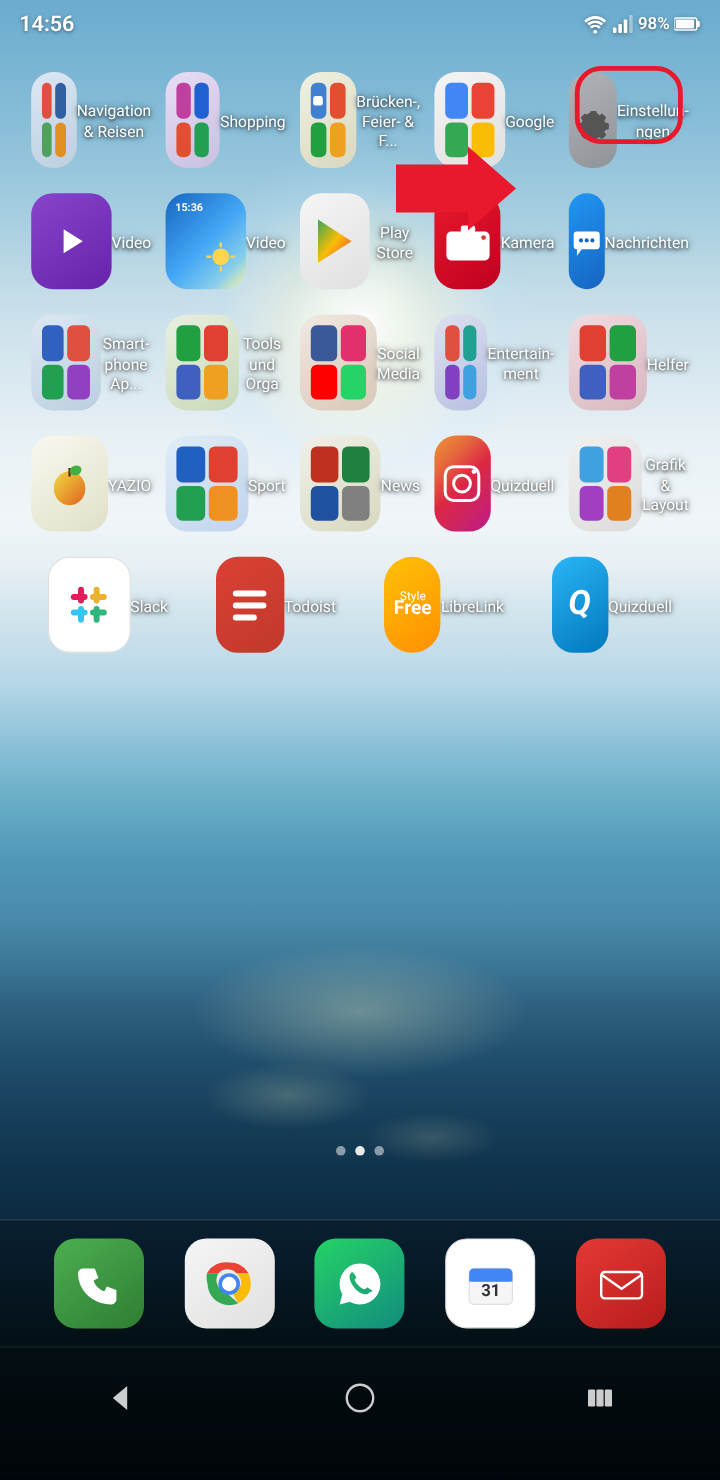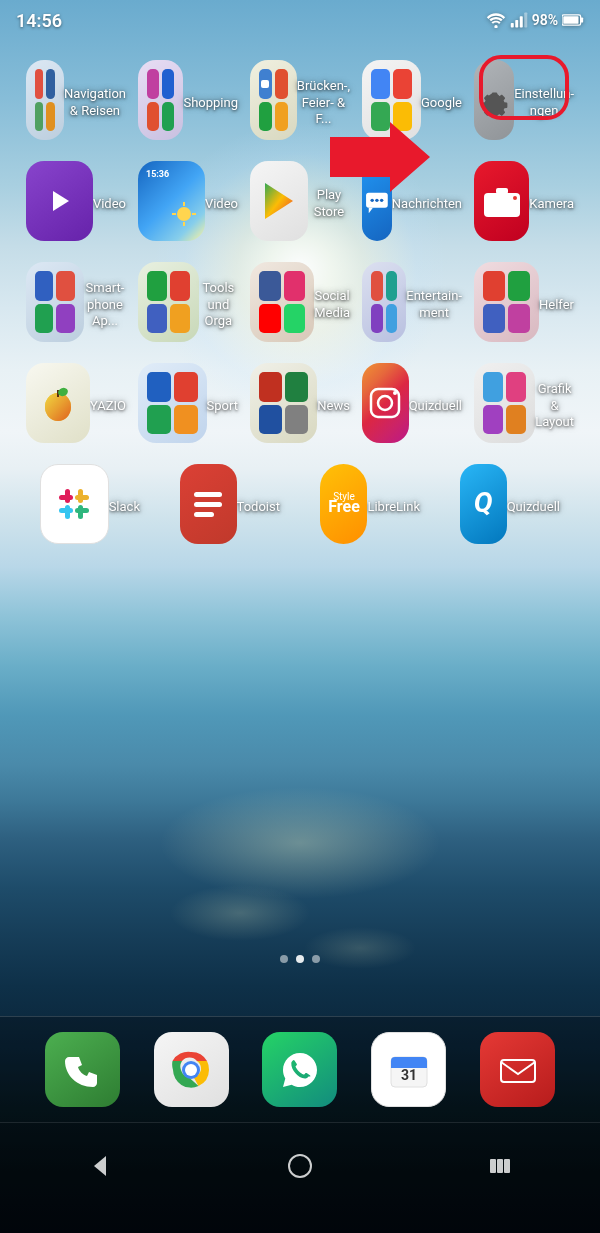--- a/index.html
+++ b/index.html
@@ -456,44 +456,44 @@
               <stop offset="50%" style="stop-color:#fbbc05"></stop>
               <stop offset="100%" style="stop-color:#ea4335"></stop>
             </linearGradient>
           </defs>
         </svg>
       </div>
       <span class="app-label">Play Store</span>
     </div>
 
     <div class="app-item">
-      <div class="app-icon icon-nachrichten">
-
-        <svg width="44" height="44" viewBox="0 0 44 44" fill="white">
-          <rect x="6" y="10" width="32" height="22" rx="4"></rect>
-          <circle cx="15" cy="21" r="2.5" fill="#1565c0"></circle>
-          <circle cx="22" cy="21" r="2.5" fill="#1565c0"></circle>
-          <circle cx="29" cy="21" r="2.5" fill="#1565c0"></circle>
-          <polygon points="10,32 16,32 10,40"></polygon>
-        </svg>
-      </div>
-      <span class="app-label">Nachrichten</span>
-    </div>
-
-    <div class="app-item">
       <div class="app-icon icon-kamera">
         <svg width="44" height="44" viewBox="0 0 44 44" fill="white">
           <rect x="4" y="14" width="36" height="24" rx="4"></rect>
           <circle cx="22" cy="26" r="7" fill="none" stroke="white" stroke-width="2.5"></circle>
           <circle cx="22" cy="26" r="3.5" fill="white"></circle>
           <rect x="16" y="9" width="12" height="6" rx="2"></rect>
           <circle cx="35" cy="19" r="2" fill="#e53935"></circle>
         </svg>
       </div>
       <span class="app-label">Kamera</span>
+    </div>
+
+    <div class="app-item">
+      <div class="app-icon icon-nachrichten">
+
+        <svg width="44" height="44" viewBox="0 0 44 44" fill="white">
+          <rect x="6" y="10" width="32" height="22" rx="4"></rect>
+          <circle cx="15" cy="21" r="2.5" fill="#1565c0"></circle>
+          <circle cx="22" cy="21" r="2.5" fill="#1565c0"></circle>
+          <circle cx="29" cy="21" r="2.5" fill="#1565c0"></circle>
+          <polygon points="10,32 16,32 10,40"></polygon>
+        </svg>
+      </div>
+      <span class="app-label">Nachrichten</span>
     </div>
 
   </div>
 
   <div class="app-row" style="margin-top:5px;">
 
     <div class="app-item">
       <div class="folder-icon" style="background:linear-gradient(145deg,#dce8f4,#bccede);">
         <div class="folder-sub" style="background:#3060c0;border-radius:5px;"></div>
         <div class="folder-sub" style="background:#e05040;border-radius:5px;"></div>

